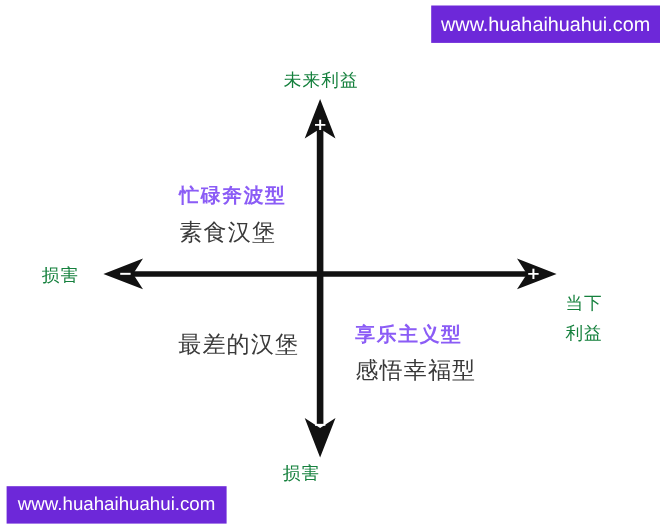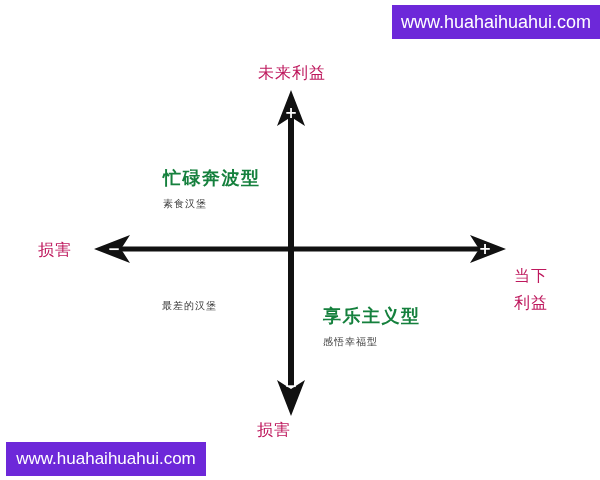--- a/index.html
+++ b/index.html
@@ -12,33 +12,33 @@
     fill:#ffffff;font-size:15px;font-weight:bold;text-anchor:middle;
     font-family:"DejaVu Sans",sans-serif;
   }
   .banner{
     position:absolute;background:#6d28d9;color:#ffffff;
     display:flex;align-items:center;justify-content:center;
     font-family:"Liberation Sans","DejaVu Sans",sans-serif;
   }
   .banner-top{left:392px;top:5px;width:208px;height:34px;font-size:18px;}
   .banner-bottom{left:6px;top:442px;width:200px;height:34px;font-size:17px;}
-  .axis-label{position:absolute;font-size:16px;color:#be185d;letter-spacing:1px;}
+  .axis-label{position:absolute;font-size:16px;color:#15803d;letter-spacing:1px;}
   .axis-label.center{text-align:center;width:120px;}
   .label-top{left:232px;top:63px;}
   .label-bottom{left:214px;top:420px;}
   .label-left{left:38px;top:240px;}
   .label-right{left:514px;top:230px;line-height:27px;margin-top:32px;}
   .quad{position:absolute;}
-  .q-title{font-size:18px;font-weight:bold;letter-spacing:1.5px;color:#15803d;}
-  .q-sub{font-size:10px;color:#3a3a3a;margin-top:7px;letter-spacing:1px;}
+  .q-title{font-size:18px;font-weight:bold;letter-spacing:1.5px;color:#8b5cf6;}
+  .q-sub{font-size:21px;color:#3a3a3a;margin-top:7px;letter-spacing:1px;}
   .q-tl{left:163px;top:166px;}
   .q-tr{left:323px;top:166px;}
   .q-bl{left:162px;top:292px;}
-  .q-br{left:323px;top:304px;}
+  .q-br{left:323px;top:292px;}
 </style>
 </head>
 <body>
 
 <div class="stage">
 
   <svg width="600" height="480" viewBox="0 0 600 480">
     <line x1="291" y1="114" x2="291" y2="386" stroke="#111111" stroke-width="6"></line>
     <line x1="118" y1="249" x2="480" y2="249" stroke="#111111" stroke-width="5"></line>
     <polygon points="291,90 305,126 291,117 277,126" fill="#111111"></polygon>

